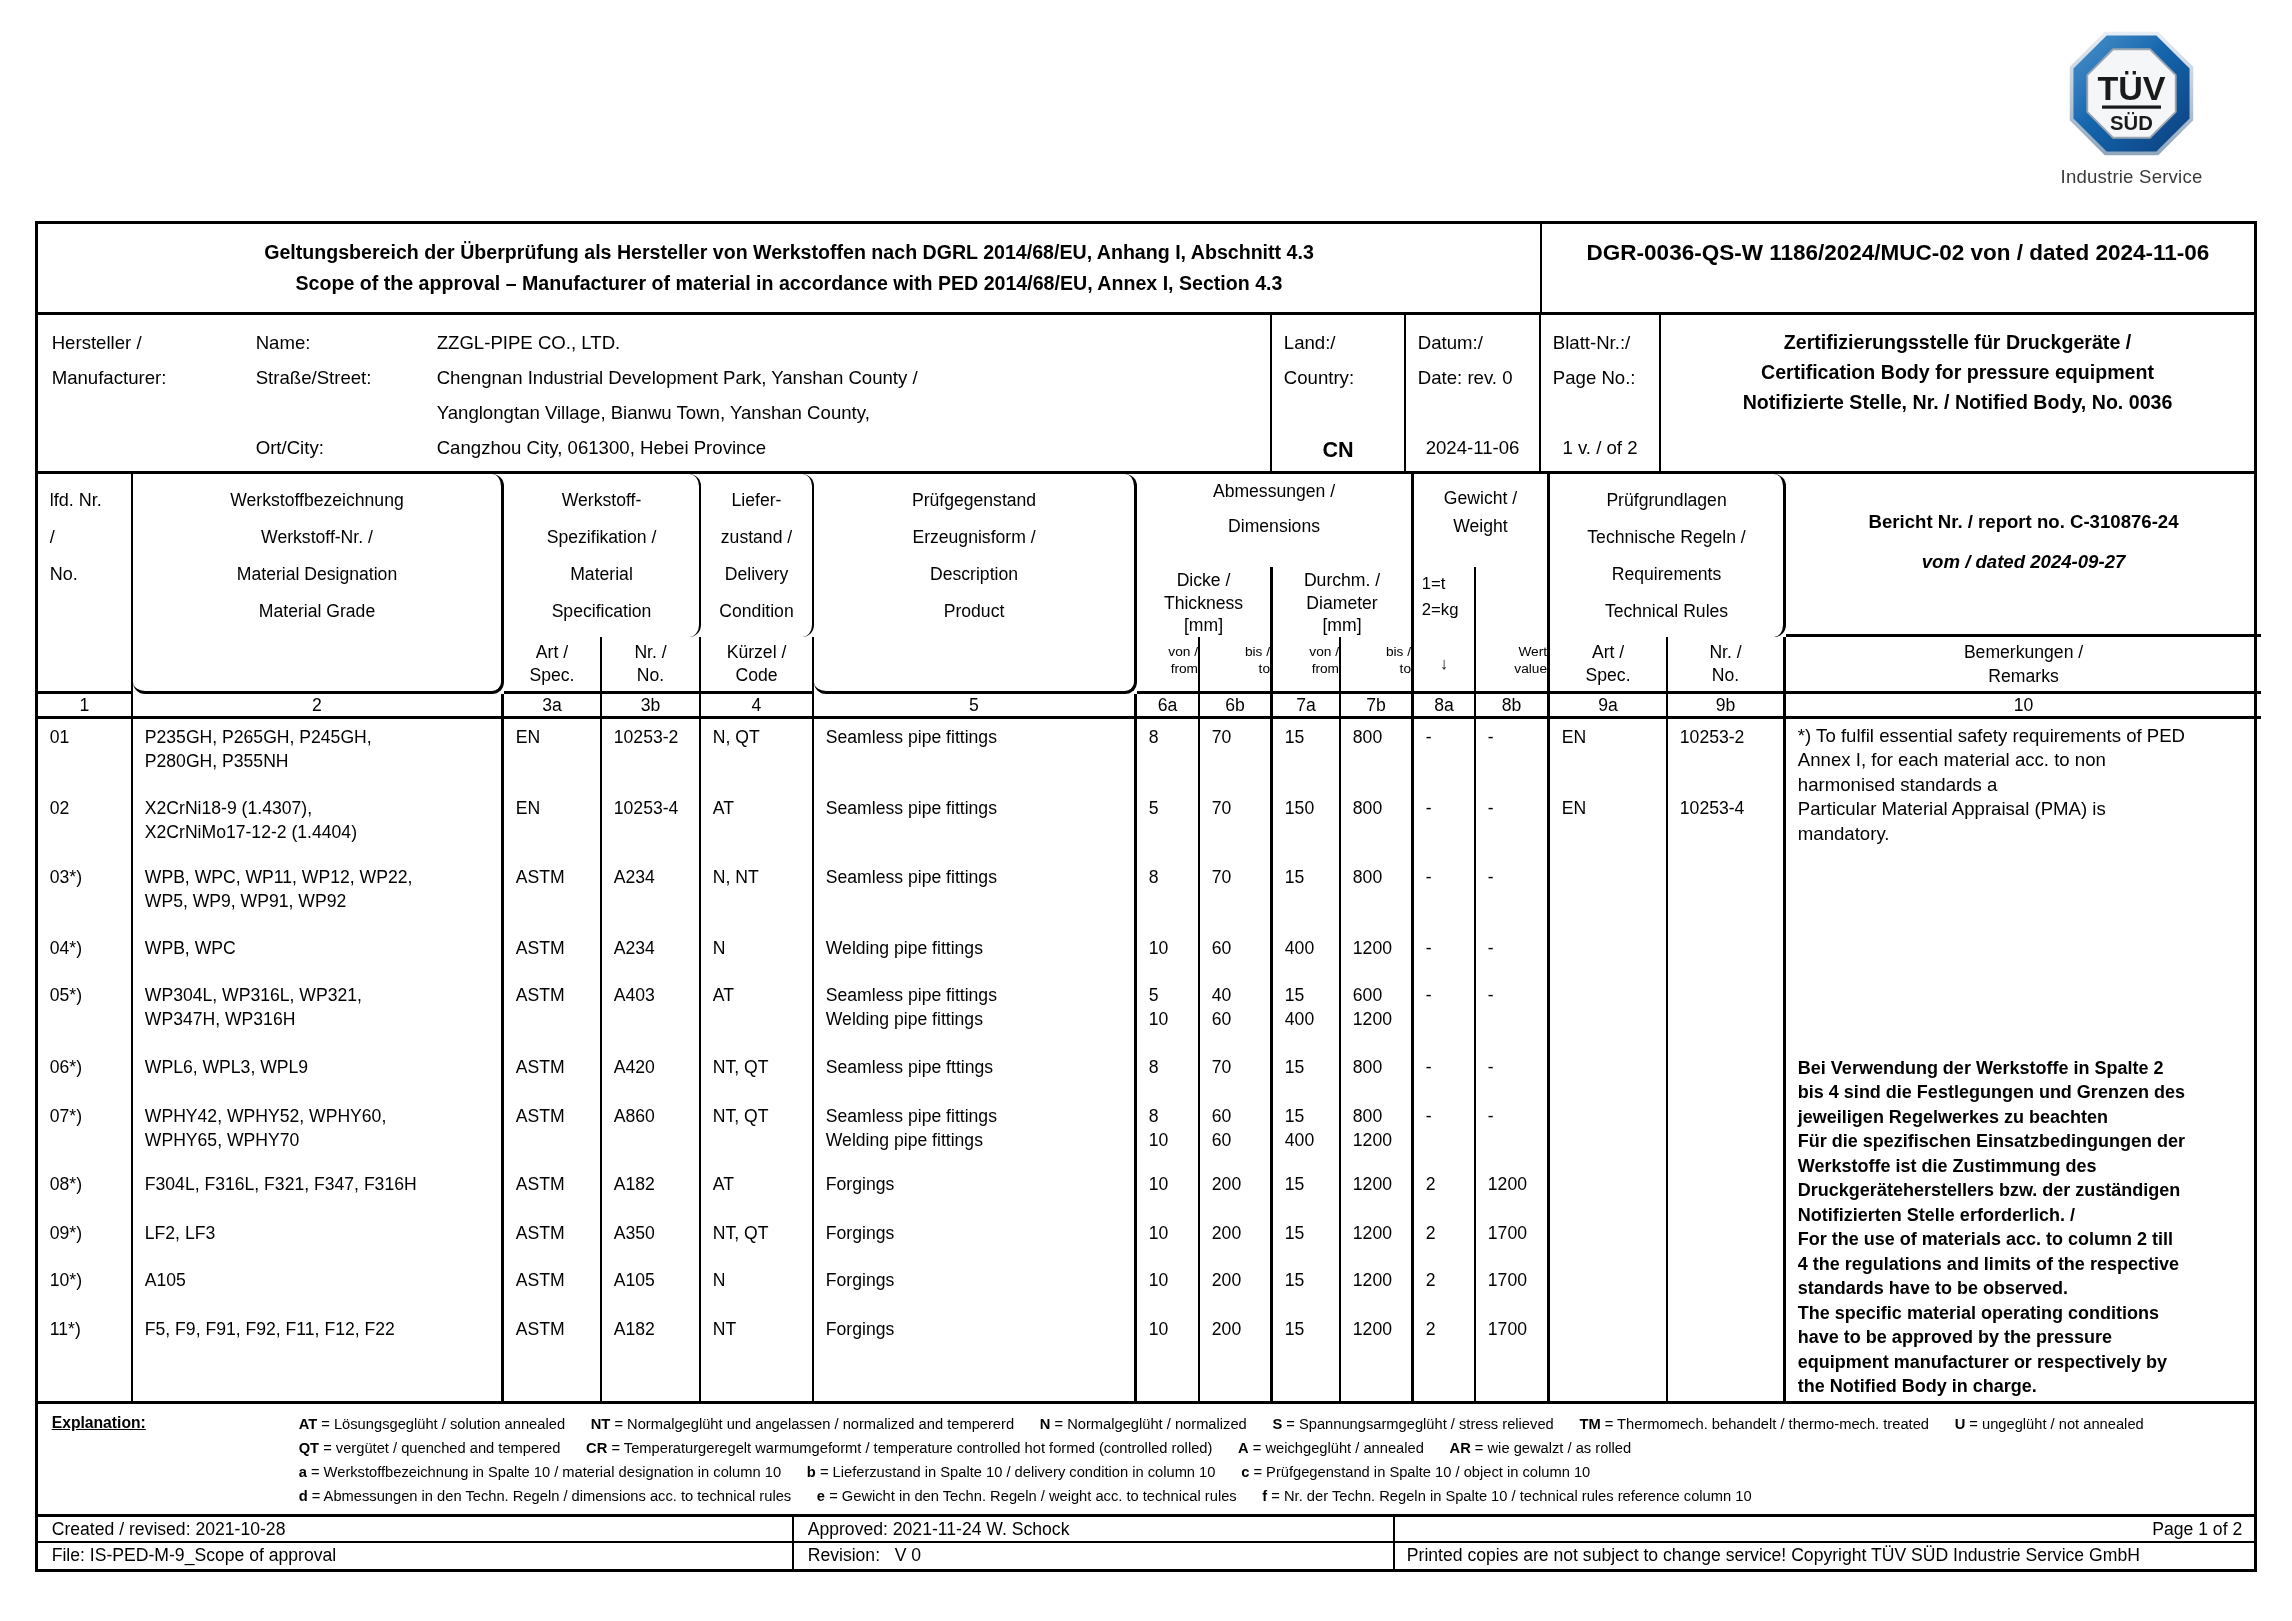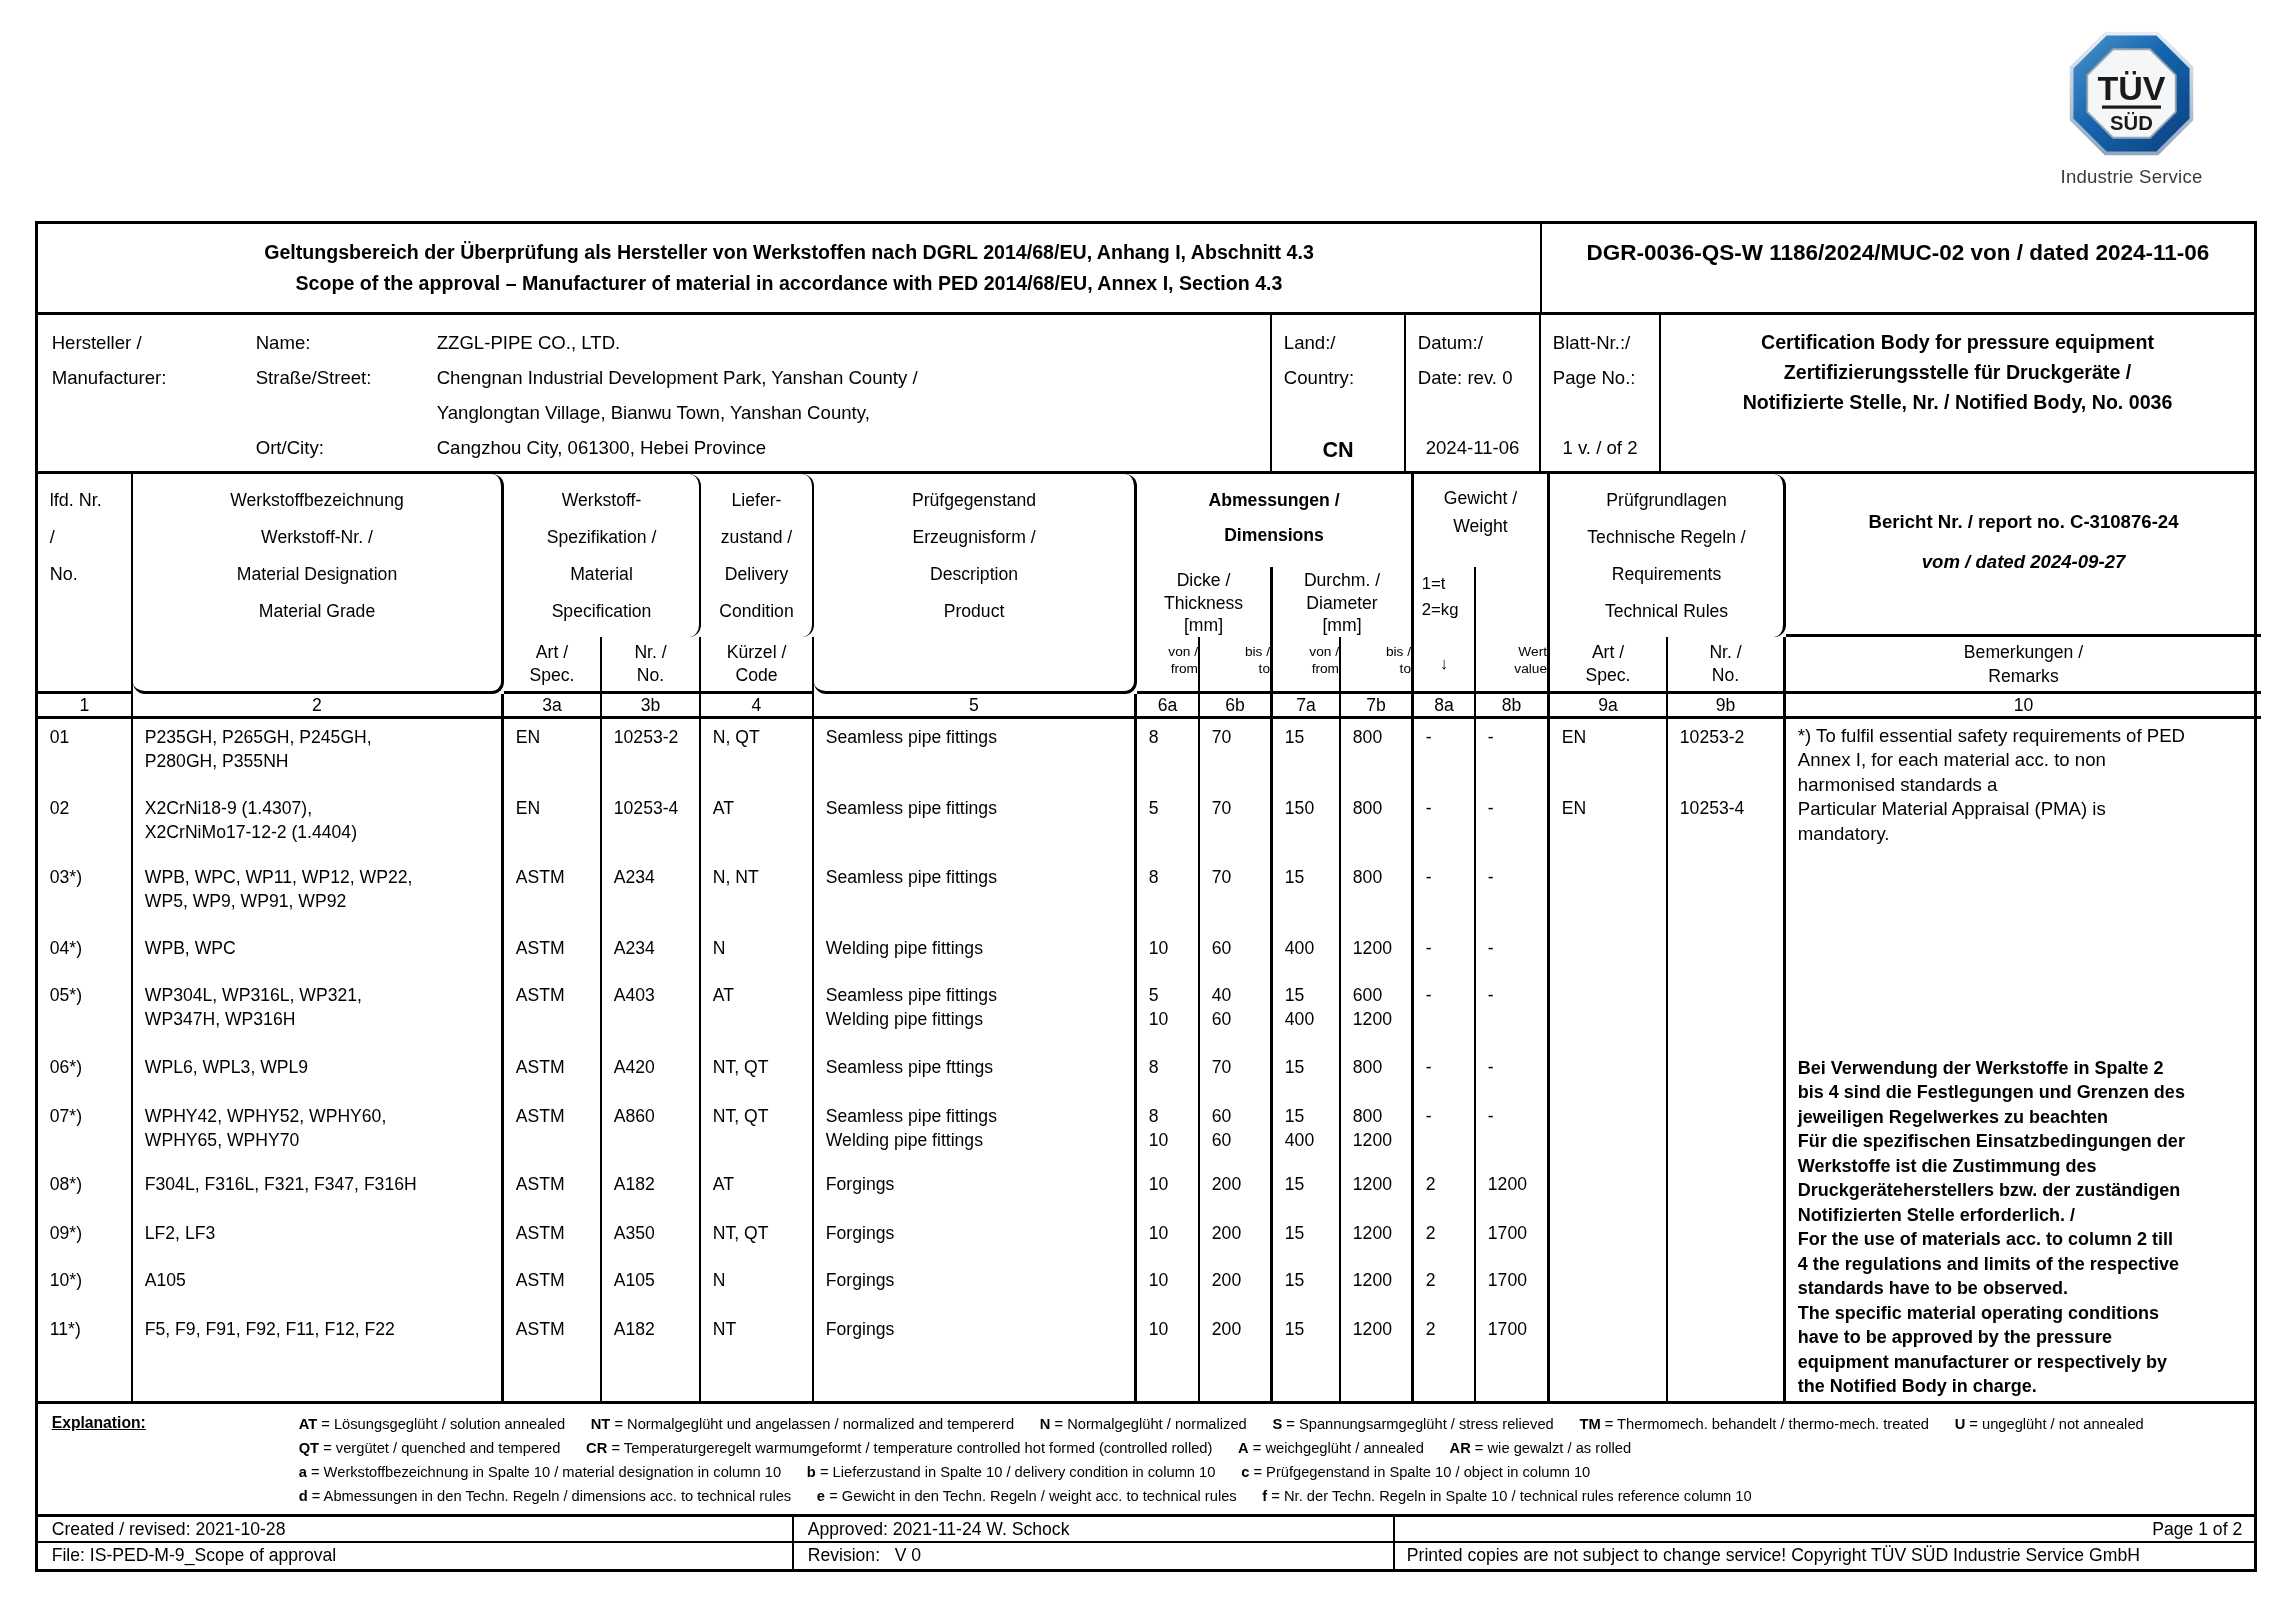--- a/index.html
+++ b/index.html
@@ -50,21 +50,21 @@
   .table-sec { border-bottom:3.9px solid #000; }
   table.main { border-collapse:separate; border-spacing:0; table-layout:fixed; width:2222px; }
   td { vertical-align:top; overflow:hidden; }
   .vr  { border-right:2px solid #000; }
   .vrT { border-right:3.9px solid #000; }
   .hbT { border-bottom:3.9px solid #000; }
 
   
   .h4   { text-align:center; font-size:17.6px; line-height:37px; padding-top:7.8px; white-space:pre-line;border-radius:12px; }
   .hno  { text-align:left; font-size:18px; line-height:37px; padding:7.8px 0 0 11.8px; white-space:pre-line; }
-  .hdim { text-align:center; font-size:17.6px; line-height:35px; padding-top:9px; white-space:pre-line;font-weight:bold; }
+  .hdim { text-align:center; font-size:17.6px; line-height:35px; padding-top:0; white-space:pre-line; }
   .hwt  { text-align:center; font-size:17.6px; line-height:28px; padding-top:9.8px; white-space:pre-line; }
   .hunits { text-align:left; font-size:16.7px; line-height:26.5px; padding:3.9px 0 0 7.8px; white-space:pre-line; }
   .hthk { text-align:center; font-size:17.6px; line-height:22.5px; padding-top:2px; white-space:pre-line; }
   .hsub { text-align:center; font-size:17.6px; line-height:22.5px; padding-top:4.9px; white-space:pre-line; }
   .hxs  { text-align:right; font-size:13.7px; line-height:16.7px; padding-top:7.8px; white-space:pre-line; }
   .harr { text-align:center; font-size:16.7px; padding-top:17.6px; }
   .hrep { text-align:center; }
   .hrep .r1 { font-weight:bold; font-size:18.6px; margin-top:37px; }
   .hrep .r2 { font-weight:bold; font-style:italic; font-size:18.6px; margin-top:17.6px; }
   .hrem { text-align:center; font-size:17.6px; line-height:23.5px; padding-top:4.9px; white-space:pre-line; }
@@ -162,22 +162,22 @@
       <div class="lab pre">Datum:/
 Date: rev. 0</div>
       <div class="val">2024-11-06</div>
     </div>
     <div class="mfr-cell mfr-page">
       <div class="lab pre">Blatt-Nr.:/
 Page No.:</div>
       <div class="val">1 v. / of 2</div>
     </div>
     <div class="mfr-cert">
+      <div>Zertifizierungsstelle für Druckgeräte /</div>
       <div>Certification Body for pressure equipment</div>
-      <div>Zertifizierungsstelle für Druckgeräte /</div>
       <div>Notifizierte Stelle, Nr. / Notified Body, No. 0036</div>
     </div>
   </div>
 
   <div class="table-sec">
   <table class="main">
     <colgroup>
       <col style="width:95px">
           <col style="width:371px">
           <col style="width:98px">

